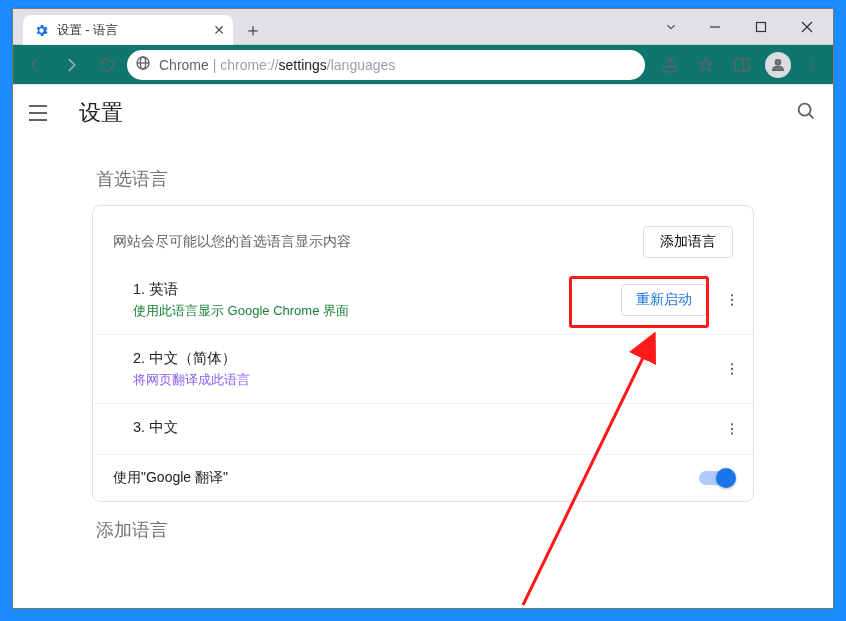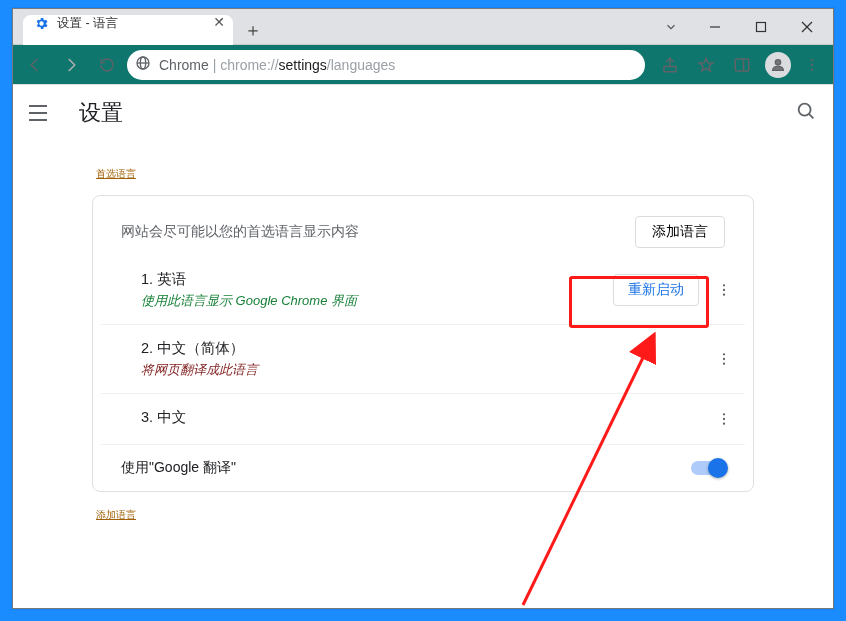--- a/index.html
+++ b/index.html
@@ -24,21 +24,21 @@
   
   .titlebar {
     display: flex;
     align-items: stretch;
     height: 36px;
     background: #dfe1e5;
     border-bottom: 1px solid #c9c9c9;
   }
   .tab {
     display: flex;
-    align-items: flex-start;
+    align-items: center;
     background: #fff;
     margin: 6px 0 0 10px;
     height: 30px;
     border-top-left-radius: 8px;
     border-top-right-radius: 8px;
     padding: 0 8px 0 10px;
     min-width: 210px;
     font-size: 12.5px;
     color: #333;
     gap: 8px;
@@ -106,45 +106,45 @@
   .hamburger { width:24px; height:24px; display:flex; flex-direction:column; justify-content:center; gap:5px; margin-right:18px;}
   .hamburger span { display:block; height:2px; background:#5f6368; width:18px;}
   .apptitle { font-size:22px; color:#202124;margin-left:8px; }
   .appsearch { margin-left:auto; color:#5f6368;}
   .appsearch svg { width:22px; height:22px; stroke:#5f6368; stroke-width:2; fill:none; }
 
   .page {
     max-width: 690px; margin: 0 auto; padding: 10px 14px 40px 14px;
   }
   .section-title {
-    font-size: 10px; color:#a16207; padding: 16px 4px 14px 4px; text-decoration: underline;
+    font-size: 18px; color:#737373; padding: 16px 4px 14px 4px;
   }
   .card {
     border:1px solid #e0e0e0; border-radius:8px; background:#fff;
-    padding: 4px 8px;
+    padding: 4px 0;
   }
   .card-head {
     display:flex; align-items:center; justify-content:space-between;
     padding: 16px 20px 8px 20px;
   }
   .card-head .desc { color:#5f6368; font-size:14px; }
   .outlined-btn {
     border:1px solid #dadce0; color:#000000; background:#fff;
     border-radius:4px; padding:6px 16px; font-size:14px;
   }
   .lang-row {
     display:flex; align-items:center; padding: 14px 8px 14px 40px;
     border-top: 0 solid #eee;
   }
   .lang-row + .lang-row { border-top:1px solid #f1f1f1; }
   .lang-info { flex:1; }
   .lang-name { font-size:14.5px; color:#202124; margin-bottom:3px;}
-  .lang-sub  { font-size:13px;font-style:italic; }
+  .lang-sub  { font-size:13px; }
   .sub-green { color:#188038; }
-  .sub-grey  { color:#7f1d1d; }
+  .sub-grey  { color:#8b5cf6; }
   .restart-btn {
     border:1px solid #dadce0; color:#1a73e8; background:#fff;
     border-radius:4px; padding:6px 14px; font-size:14px; margin-right:12px;
   }
   .row-more { width:26px; display:flex; align-items:center; justify-content:center; align-self:stretch;}
   .row-more svg { width:16px; height:16px; fill:#5f6368;}
   .translate-row {
     display:flex; align-items:center; justify-content:space-between;
     padding: 14px 20px 10px 20px; border-top:1px solid #f1f1f1;
     font-size:14px; color:#202124;

